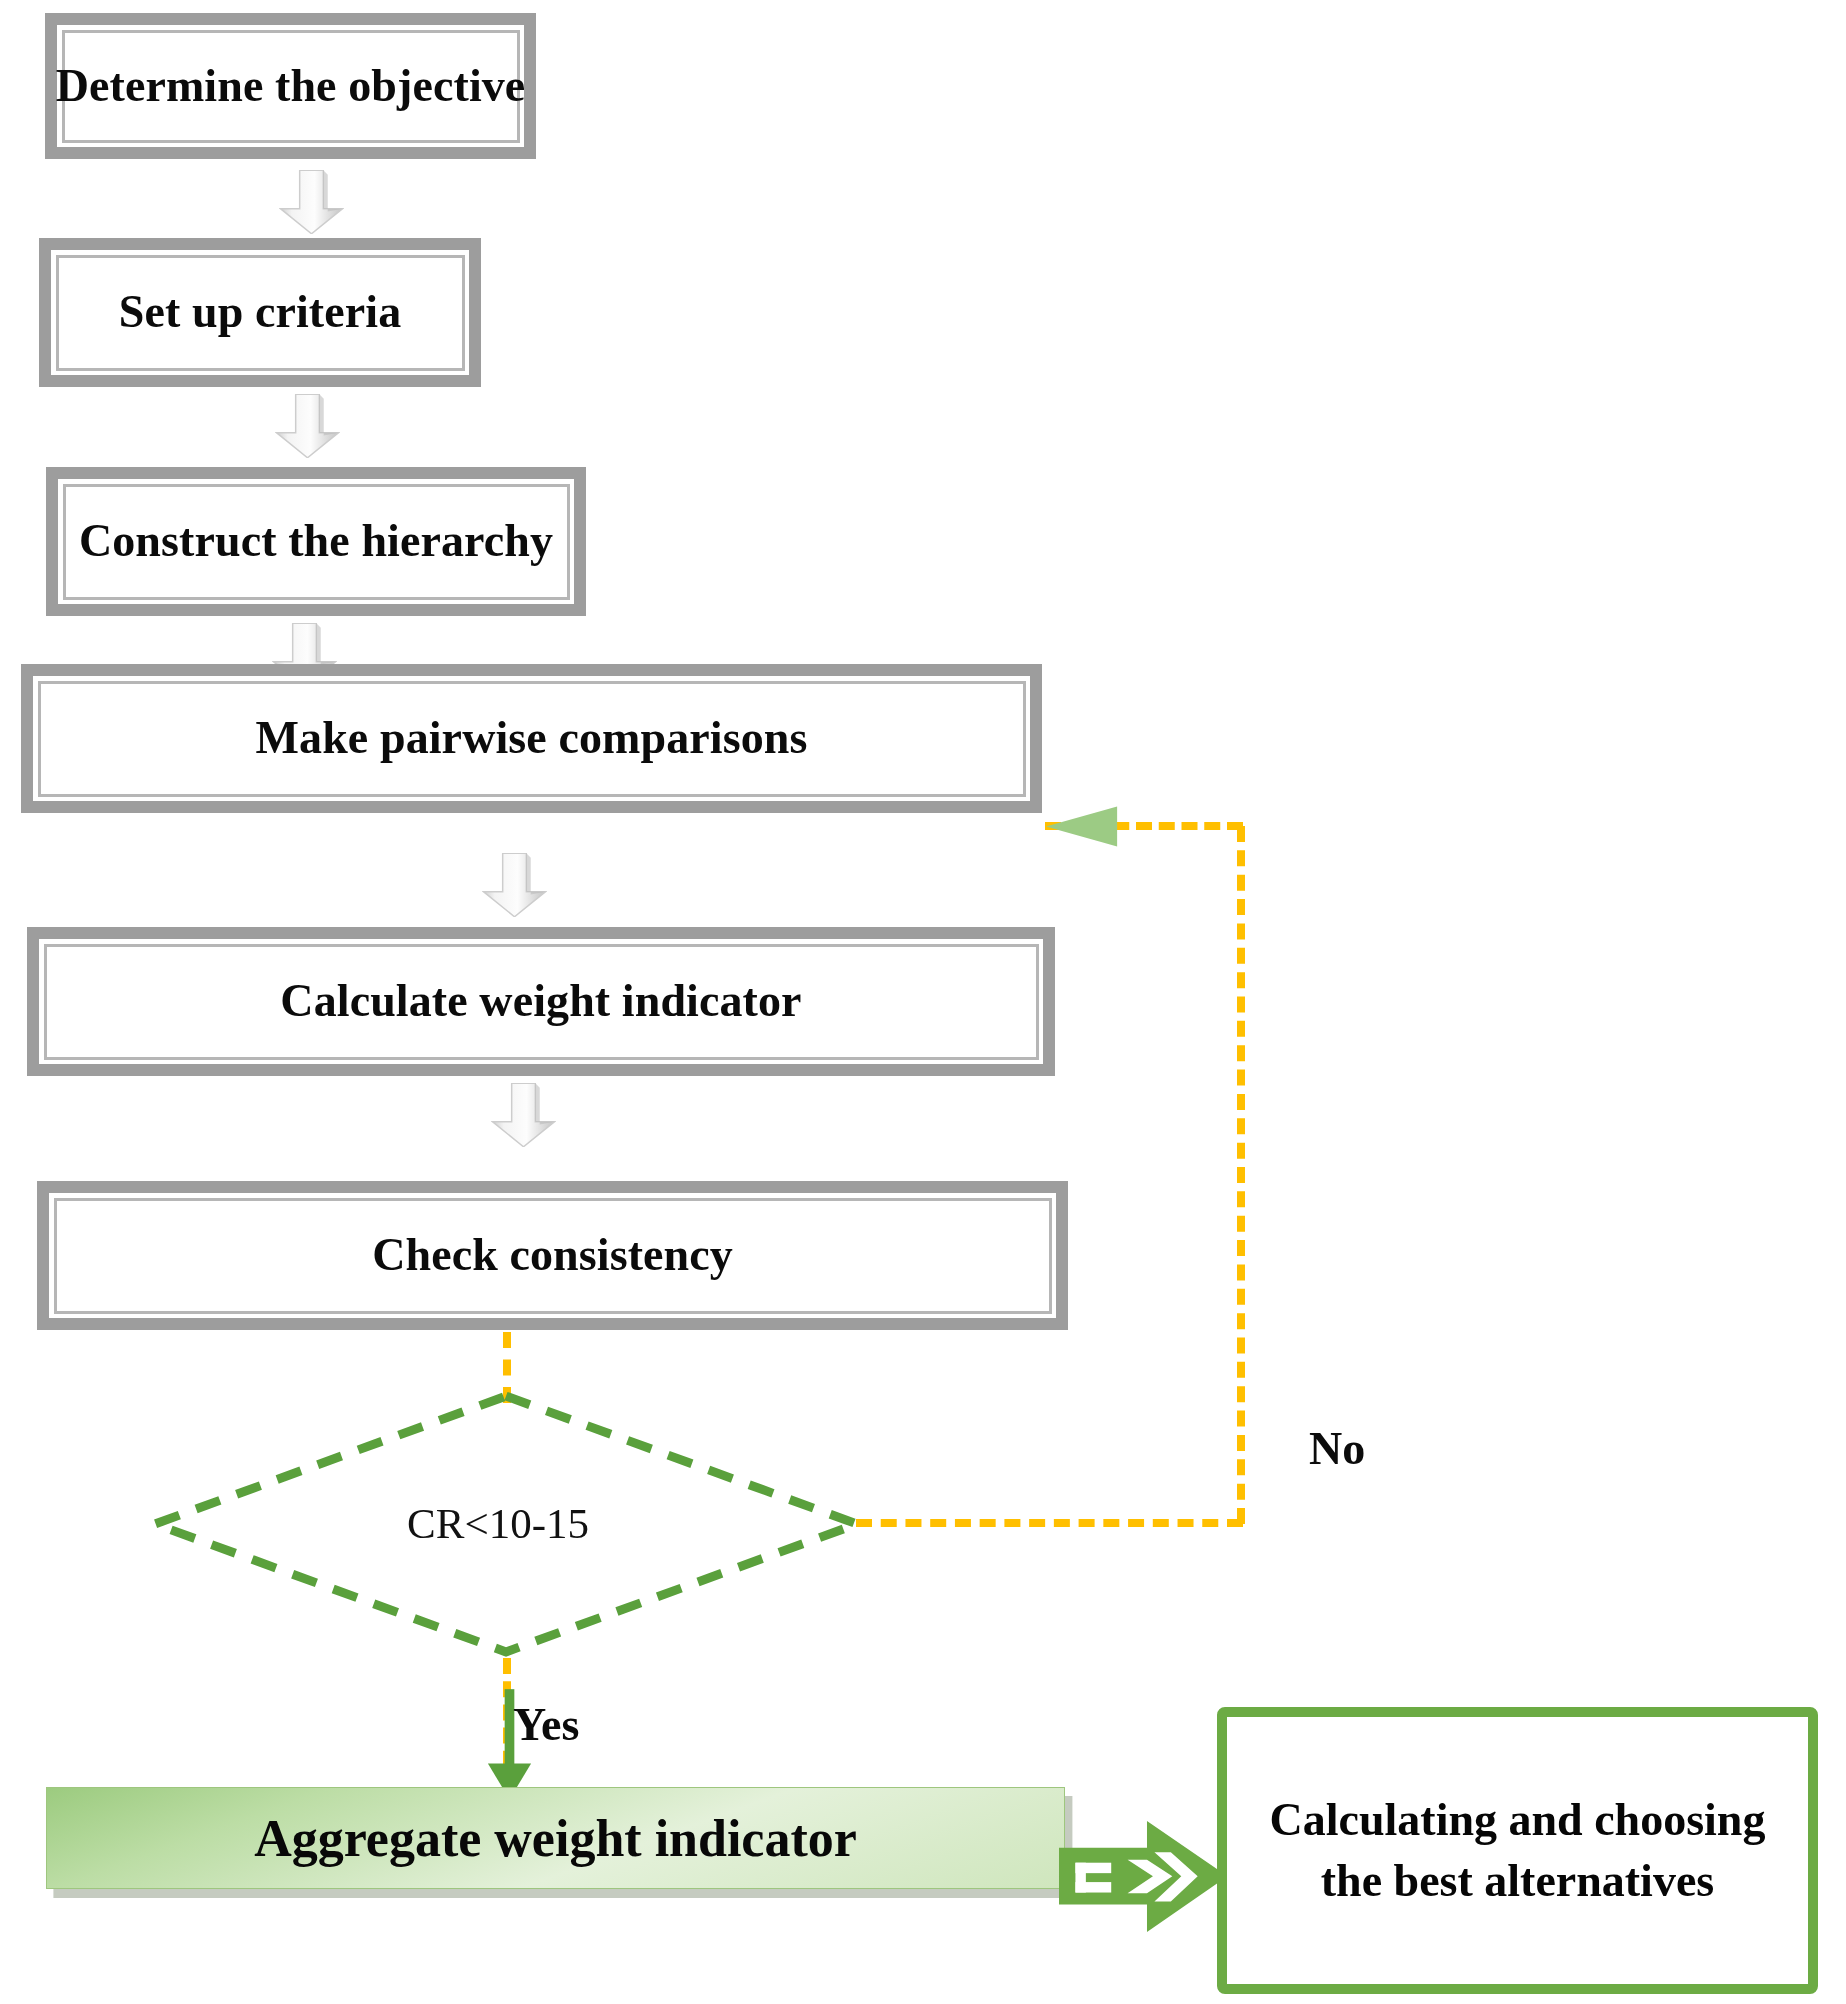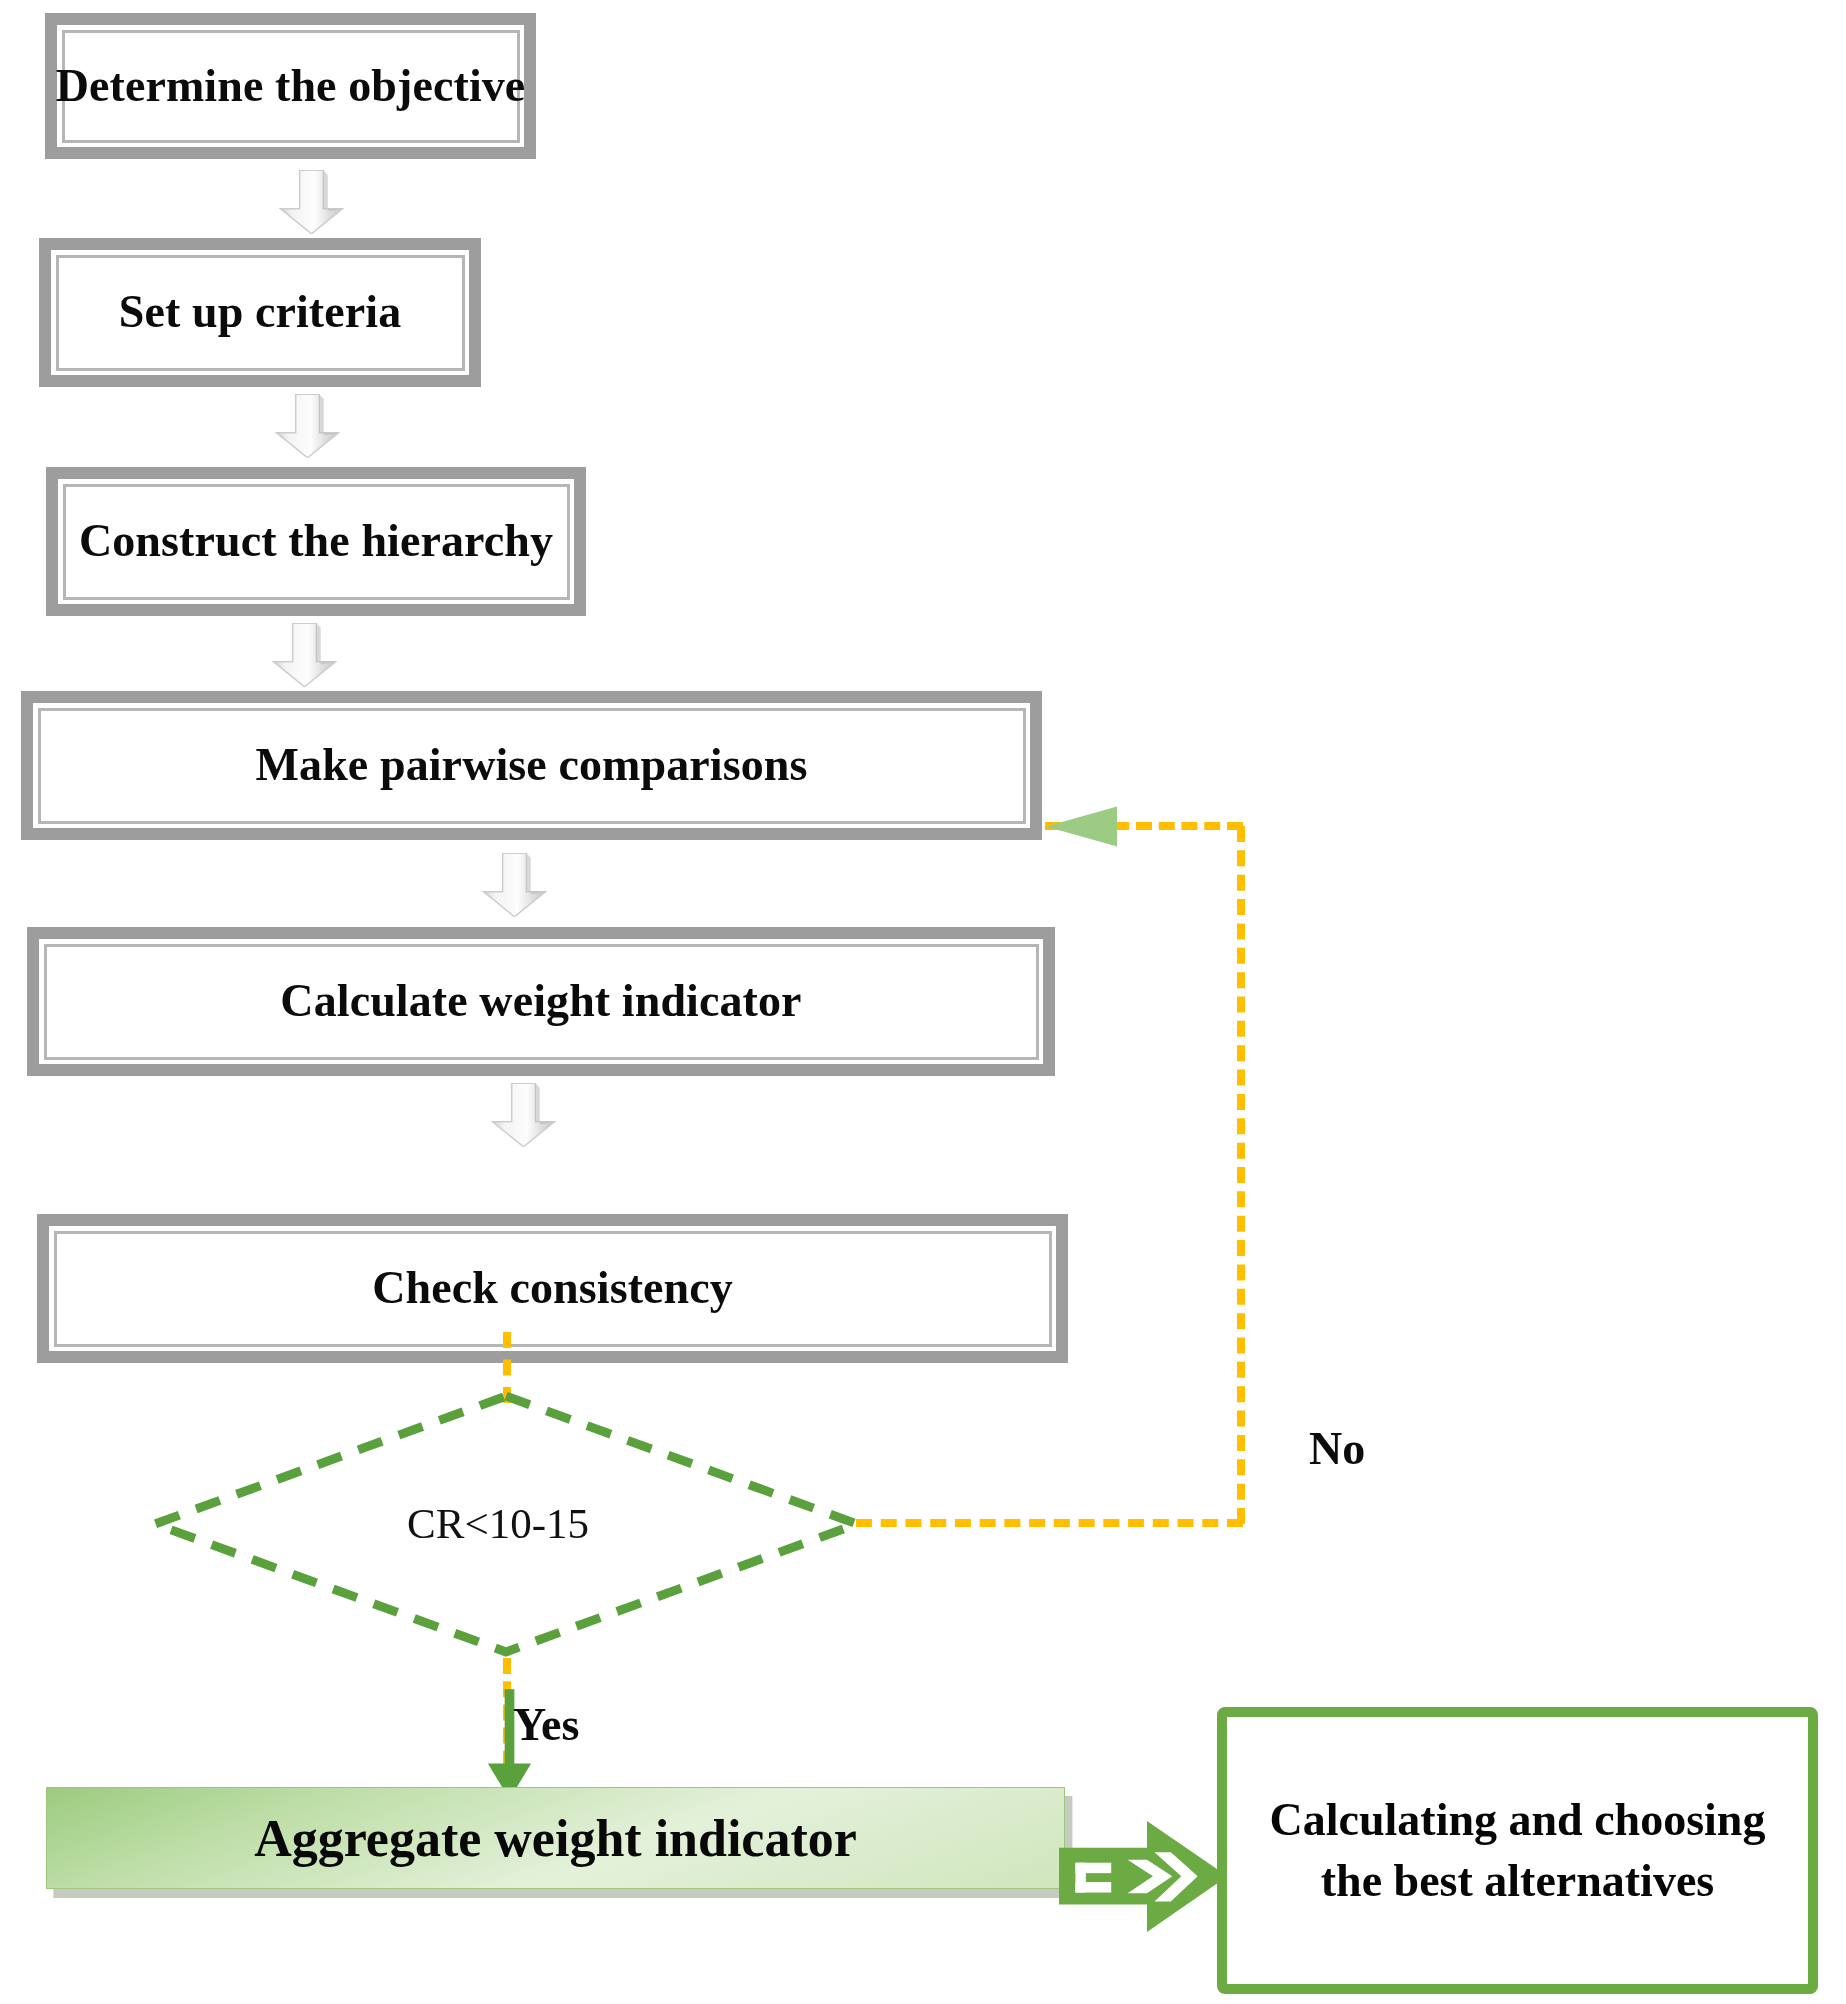--- a/index.html
+++ b/index.html
@@ -188,21 +188,21 @@
             <stop offset="18%" stop-color="#f3f3f3"></stop>
           <stop offset="55%" stop-color="#fdfdfd"></stop>
             <stop offset="100%" stop-color="#c4c4c4"></stop>
         </linearGradient>
       </defs>
       <polygon points="28,0 60,0 60,52 86,52 44,86 2,52 28,52" fill="url(#ga3)" stroke="#cdcdcd" stroke-width="2"></polygon>
       <polygon points="60,0 66,6 66,56 86,52 60,52" fill="#b8b8b8" opacity="0.55"></polygon>
     </svg>
   </div>
 
-  <div class="proc" style="left:21px; top:691px; width:1021px; height:149px;">
+  <div class="proc" style="left:21px; top:664px; width:1021px; height:149px;">
     <div class="inner">
       <span class="lbl">Make pairwise comparisons</span>
     </div>
   </div>
 
   <div class="blockarrow" style="left:482px; top:853px;">
     <svg viewBox="0 0 88 86" width="65" height="64">
       <defs>
         <linearGradient id="ga4" x1="0" y1="0" x2="1" y2="0">
           <stop offset="0%" stop-color="#cfcfcf"></stop>
@@ -230,21 +230,21 @@
             <stop offset="18%" stop-color="#f3f3f3"></stop>
           <stop offset="55%" stop-color="#fdfdfd"></stop>
             <stop offset="100%" stop-color="#c4c4c4"></stop>
         </linearGradient>
       </defs>
       <polygon points="28,0 60,0 60,52 86,52 44,86 2,52 28,52" fill="url(#ga5)" stroke="#cdcdcd" stroke-width="2"></polygon>
       <polygon points="60,0 66,6 66,56 86,52 60,52" fill="#b8b8b8" opacity="0.55"></polygon>
     </svg>
   </div>
 
-  <div class="proc" style="left:37px; top:1214px; width:1031px; height:149px;">
+  <div class="proc" style="left:37px; top:1181px; width:1031px; height:149px;">
     <div class="inner">
       <span class="lbl">Check consistency</span>
     </div>
   </div>
 
   <div class="dashdot-v" style="left:503px; top:1332px; height:71px;"></div>
 
   <div class="diamond" style="left:149px; top:1390px; width:714px; height:268px;">
     <svg class="svgwrap" width="714" height="268" style="left:0;top:0;" viewBox="0 0 960 360">
       <polygon points="480,8 952,180 480,352 8,180" fill="none" stroke="#5aa03c" stroke-width="12" stroke-dasharray="34 24" stroke-linecap="butt"></polygon>

